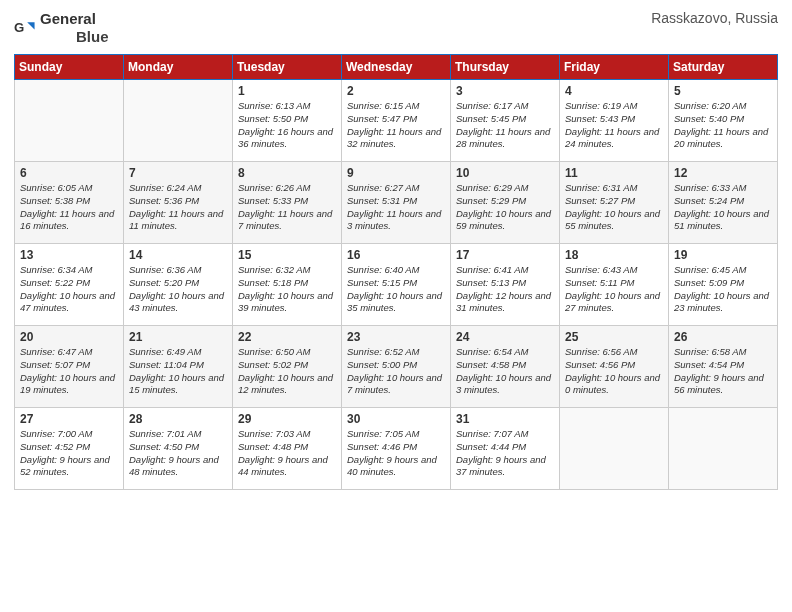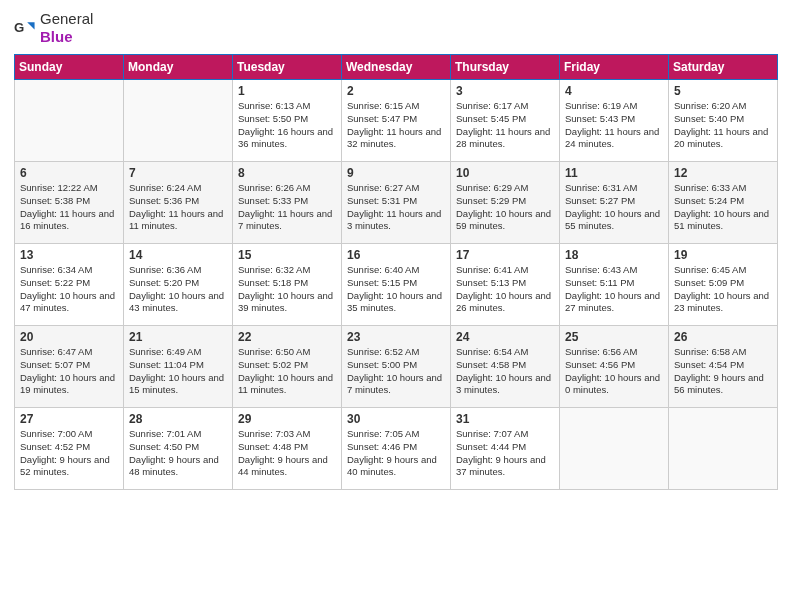--- a/index.html
+++ b/index.html
@@ -43,21 +43,21 @@
     .location {
       font-size: 14px;
       color: #555;
     }
     .calendar {
       width: 100%;
       border-collapse: collapse;
       table-layout: fixed;
     }
     .calendar thead tr th {
-      background: #be185d;
+      background: #b91c1c;
       color: #fff;
       font-size: 12px;
       font-weight: bold;
       padding: 5px 4px;
       text-align: left;
       border: 1px solid #1a6fc4;
     }
     .calendar tbody tr td {
       border: 1px solid #ccc;
       vertical-align: top;
@@ -73,41 +73,43 @@
     .day-num {
       font-size: 12px;
       font-weight: bold;
       display: block;
       margin-bottom: 2px;
     }
     .cell-text {
       font-size: 9.5px;
       line-height: 1.35;
       color: #333;
+      font-style: italic;
     }
     .empty-cell {
       background: #f9f9f9 !important;
     }
   </style>
 </head>
 <body>
 
 <div class="page">
   <div class="header">
     <div class="logo">
       <svg class="logo-icon" viewBox="0 0 30 24" xmlns="http://www.w3.org/2000/svg">
         <text x="0" y="18" font-size="18" font-weight="bold" fill="#333" font-family="Arial">G</text>
         <polygon points="18,4 28,4 28,14" fill="#1a6fc4"></polygon>
       </svg>
       <div>
-        <span style="font-size:15px;font-weight:normal;color:#333;margin-top:11px;">General</span><br>
-        <span style="font-size:15px;font-weight:bold;color:#a21caf;">Blue</span>
+        <span style="font-size:15px;font-weight:bold;color:#333;margin-top:11px;">General</span><br>
+        <span style="font-size:15px;font-weight:bold;color:#404040;margin-left:36px;">Blue</span>
       </div>
     </div>
     <div class="title-block">
+      <div class="location">Rasskazovo, Russia</div>
     </div>
   </div>
 
   <table class="calendar">
     <thead>
       <tr>
         <th>Sunday</th>
         <th>Monday</th>
         <th>Tuesday</th>
         <th>Wednesday</th>
@@ -137,21 +139,21 @@
             <div class="cell-text"><span>Sunrise: 6:19 AM</span><br><span>Sunset: 5:43 PM</span><br><span>Daylight: 11 hours and 24 minutes.</span></div>
           </td>
           <td>
             <span class="day-num">5</span>
             <div class="cell-text"><span>Sunrise: 6:20 AM</span><br><span>Sunset: 5:40 PM</span><br><span>Daylight: 11 hours and 20 minutes.</span></div>
           </td>
         </tr>
         <tr>
           <td>
             <span class="day-num">6</span>
-            <div class="cell-text"><span>Sunrise: 12:22 AM</span><br><span>Sunset: 5:38 PM</span><br><span>Daylight: 11 hours and 16 minutes.</span></div>
+            <div class="cell-text"><span>Sunrise: 6:05 AM</span><br><span>Sunset: 5:38 PM</span><br><span>Daylight: 11 hours and 16 minutes.</span></div>
           </td>
           <td>
             <span class="day-num">7</span>
             <div class="cell-text"><span>Sunrise: 6:24 AM</span><br><span>Sunset: 5:36 PM</span><br><span>Daylight: 11 hours and 11 minutes.</span></div>
           </td>
           <td>
             <span class="day-num">8</span>
             <div class="cell-text"><span>Sunrise: 6:26 AM</span><br><span>Sunset: 5:33 PM</span><br><span>Daylight: 11 hours and 7 minutes.</span></div>
           </td>
           <td>
@@ -183,21 +185,21 @@
           <td>
             <span class="day-num">15</span>
             <div class="cell-text"><span>Sunrise: 6:32 AM</span><br><span>Sunset: 5:18 PM</span><br><span>Daylight: 10 hours and 39 minutes.</span></div>
           </td>
           <td>
             <span class="day-num">16</span>
             <div class="cell-text"><span>Sunrise: 6:40 AM</span><br><span>Sunset: 5:15 PM</span><br><span>Daylight: 10 hours and 35 minutes.</span></div>
           </td>
           <td>
             <span class="day-num">17</span>
-            <div class="cell-text"><span>Sunrise: 6:41 AM</span><br><span>Sunset: 5:13 PM</span><br><span>Daylight: 10 hours and 26 minutes.</span></div>
+            <div class="cell-text"><span>Sunrise: 6:41 AM</span><br><span>Sunset: 5:13 PM</span><br><span>Daylight: 12 hours and 31 minutes.</span></div>
           </td>
           <td>
             <span class="day-num">18</span>
             <div class="cell-text"><span>Sunrise: 6:43 AM</span><br><span>Sunset: 5:11 PM</span><br><span>Daylight: 10 hours and 27 minutes.</span></div>
           </td>
           <td>
             <span class="day-num">19</span>
             <div class="cell-text"><span>Sunrise: 6:45 AM</span><br><span>Sunset: 5:09 PM</span><br><span>Daylight: 10 hours and 23 minutes.</span></div>
           </td>
         </tr>
@@ -205,21 +207,21 @@
           <td>
             <span class="day-num">20</span>
             <div class="cell-text"><span>Sunrise: 6:47 AM</span><br><span>Sunset: 5:07 PM</span><br><span>Daylight: 10 hours and 19 minutes.</span></div>
           </td>
           <td>
             <span class="day-num">21</span>
             <div class="cell-text"><span>Sunrise: 6:49 AM</span><br><span>Sunset: 11:04 PM</span><br><span>Daylight: 10 hours and 15 minutes.</span></div>
           </td>
           <td>
             <span class="day-num">22</span>
-            <div class="cell-text"><span>Sunrise: 6:50 AM</span><br><span>Sunset: 5:02 PM</span><br><span>Daylight: 10 hours and 11 minutes.</span></div>
+            <div class="cell-text"><span>Sunrise: 6:50 AM</span><br><span>Sunset: 5:02 PM</span><br><span>Daylight: 10 hours and 12 minutes.</span></div>
           </td>
           <td>
             <span class="day-num">23</span>
             <div class="cell-text"><span>Sunrise: 6:52 AM</span><br><span>Sunset: 5:00 PM</span><br><span>Daylight: 10 hours and 7 minutes.</span></div>
           </td>
           <td>
             <span class="day-num">24</span>
             <div class="cell-text"><span>Sunrise: 6:54 AM</span><br><span>Sunset: 4:58 PM</span><br><span>Daylight: 10 hours and 3 minutes.</span></div>
           </td>
           <td>

